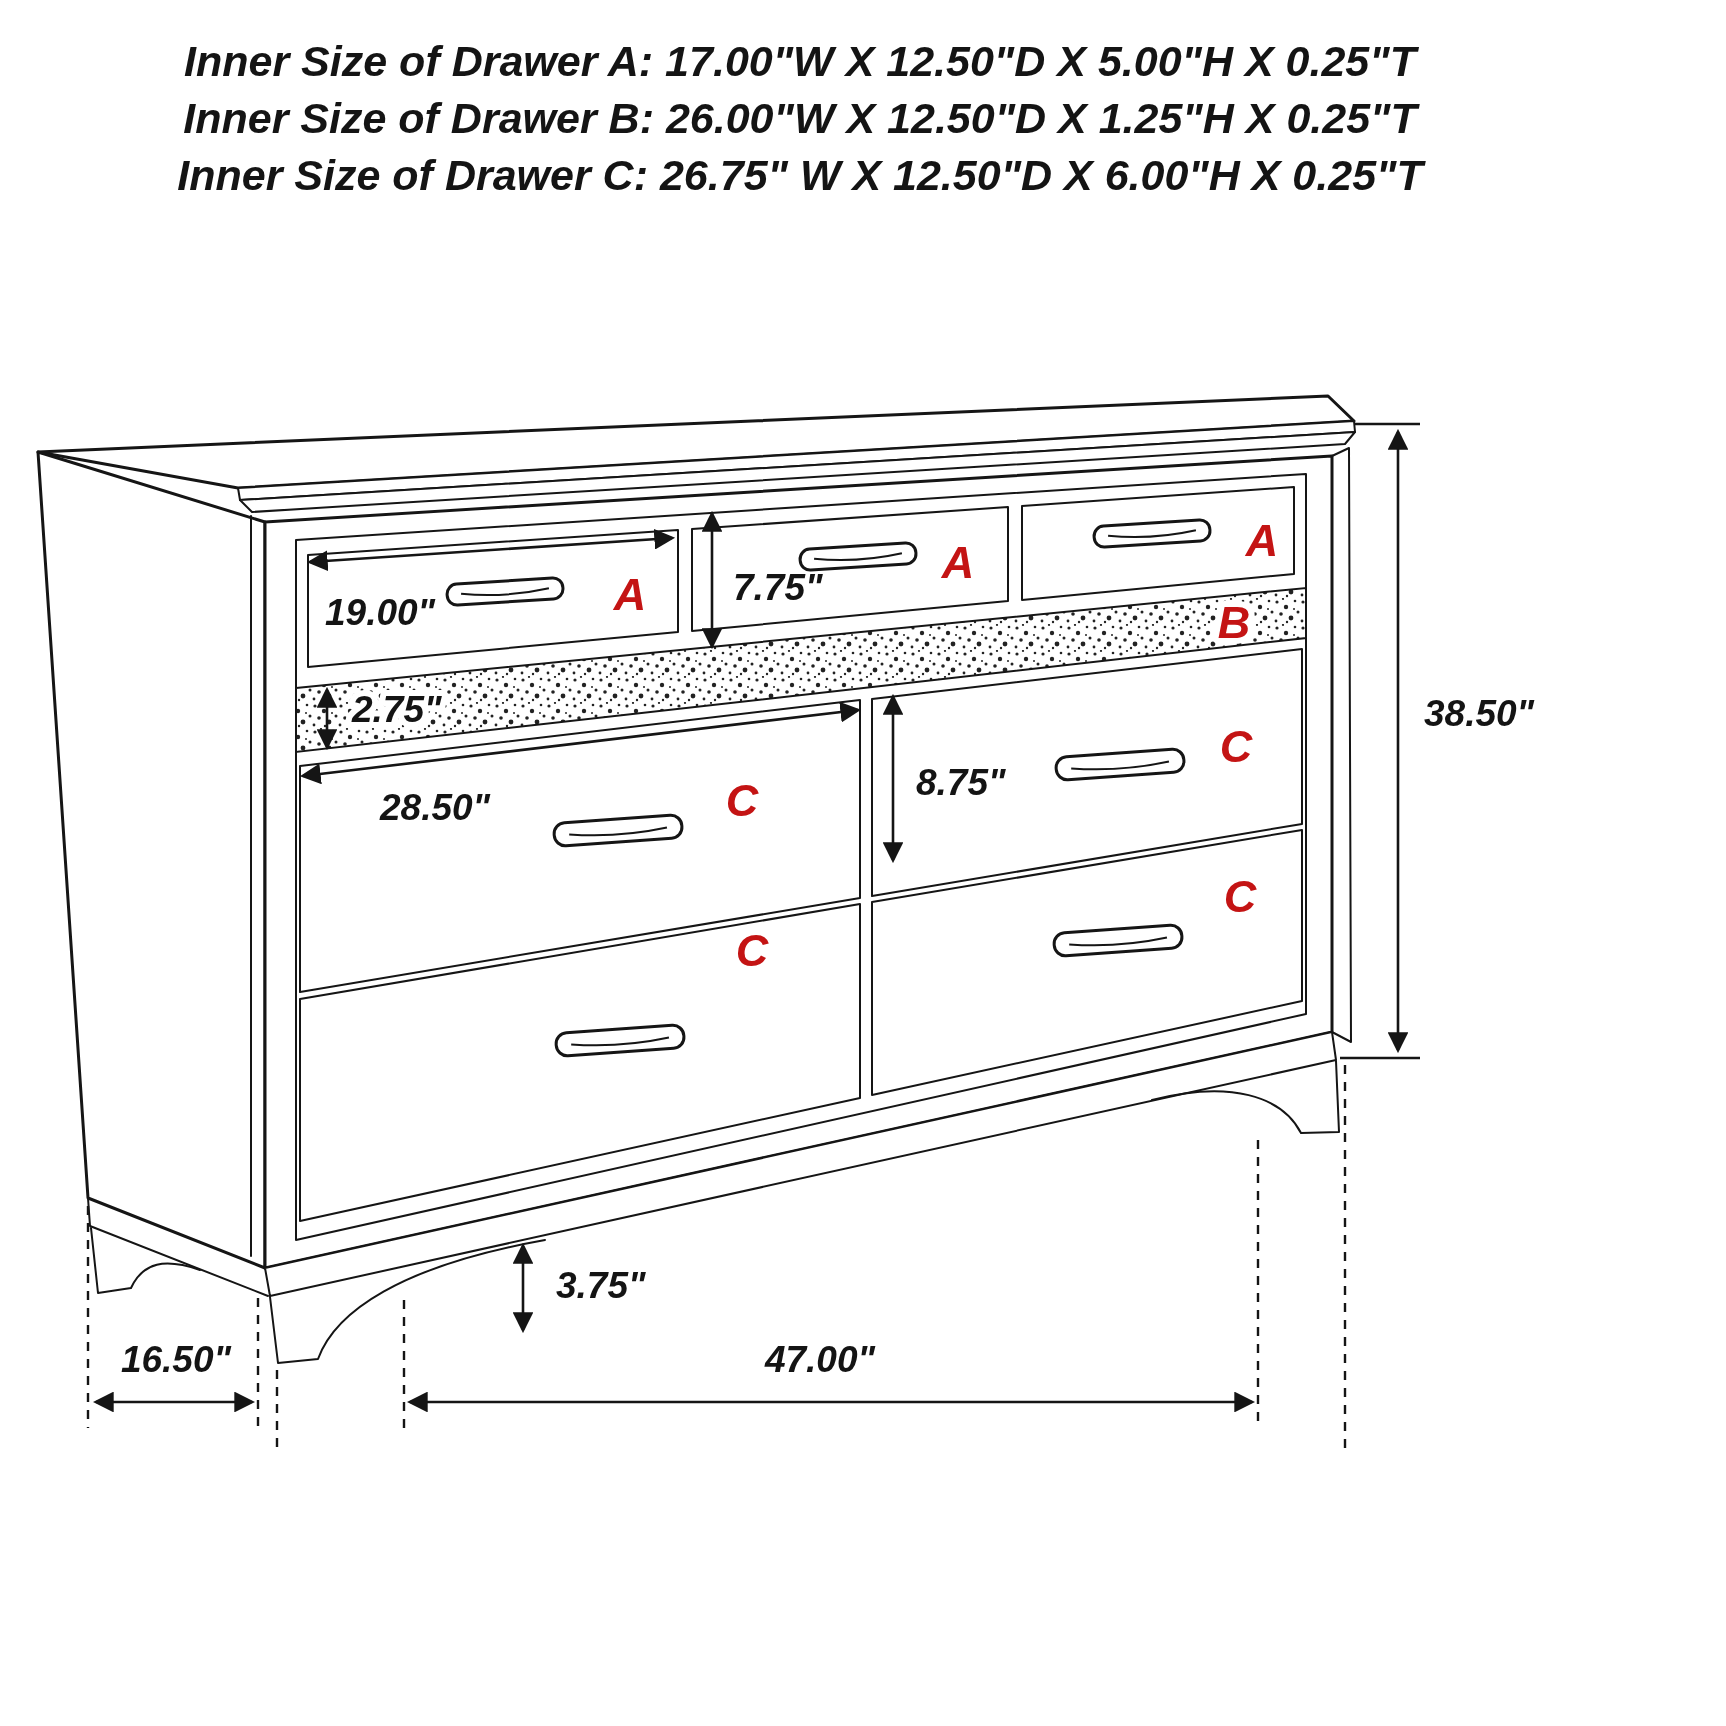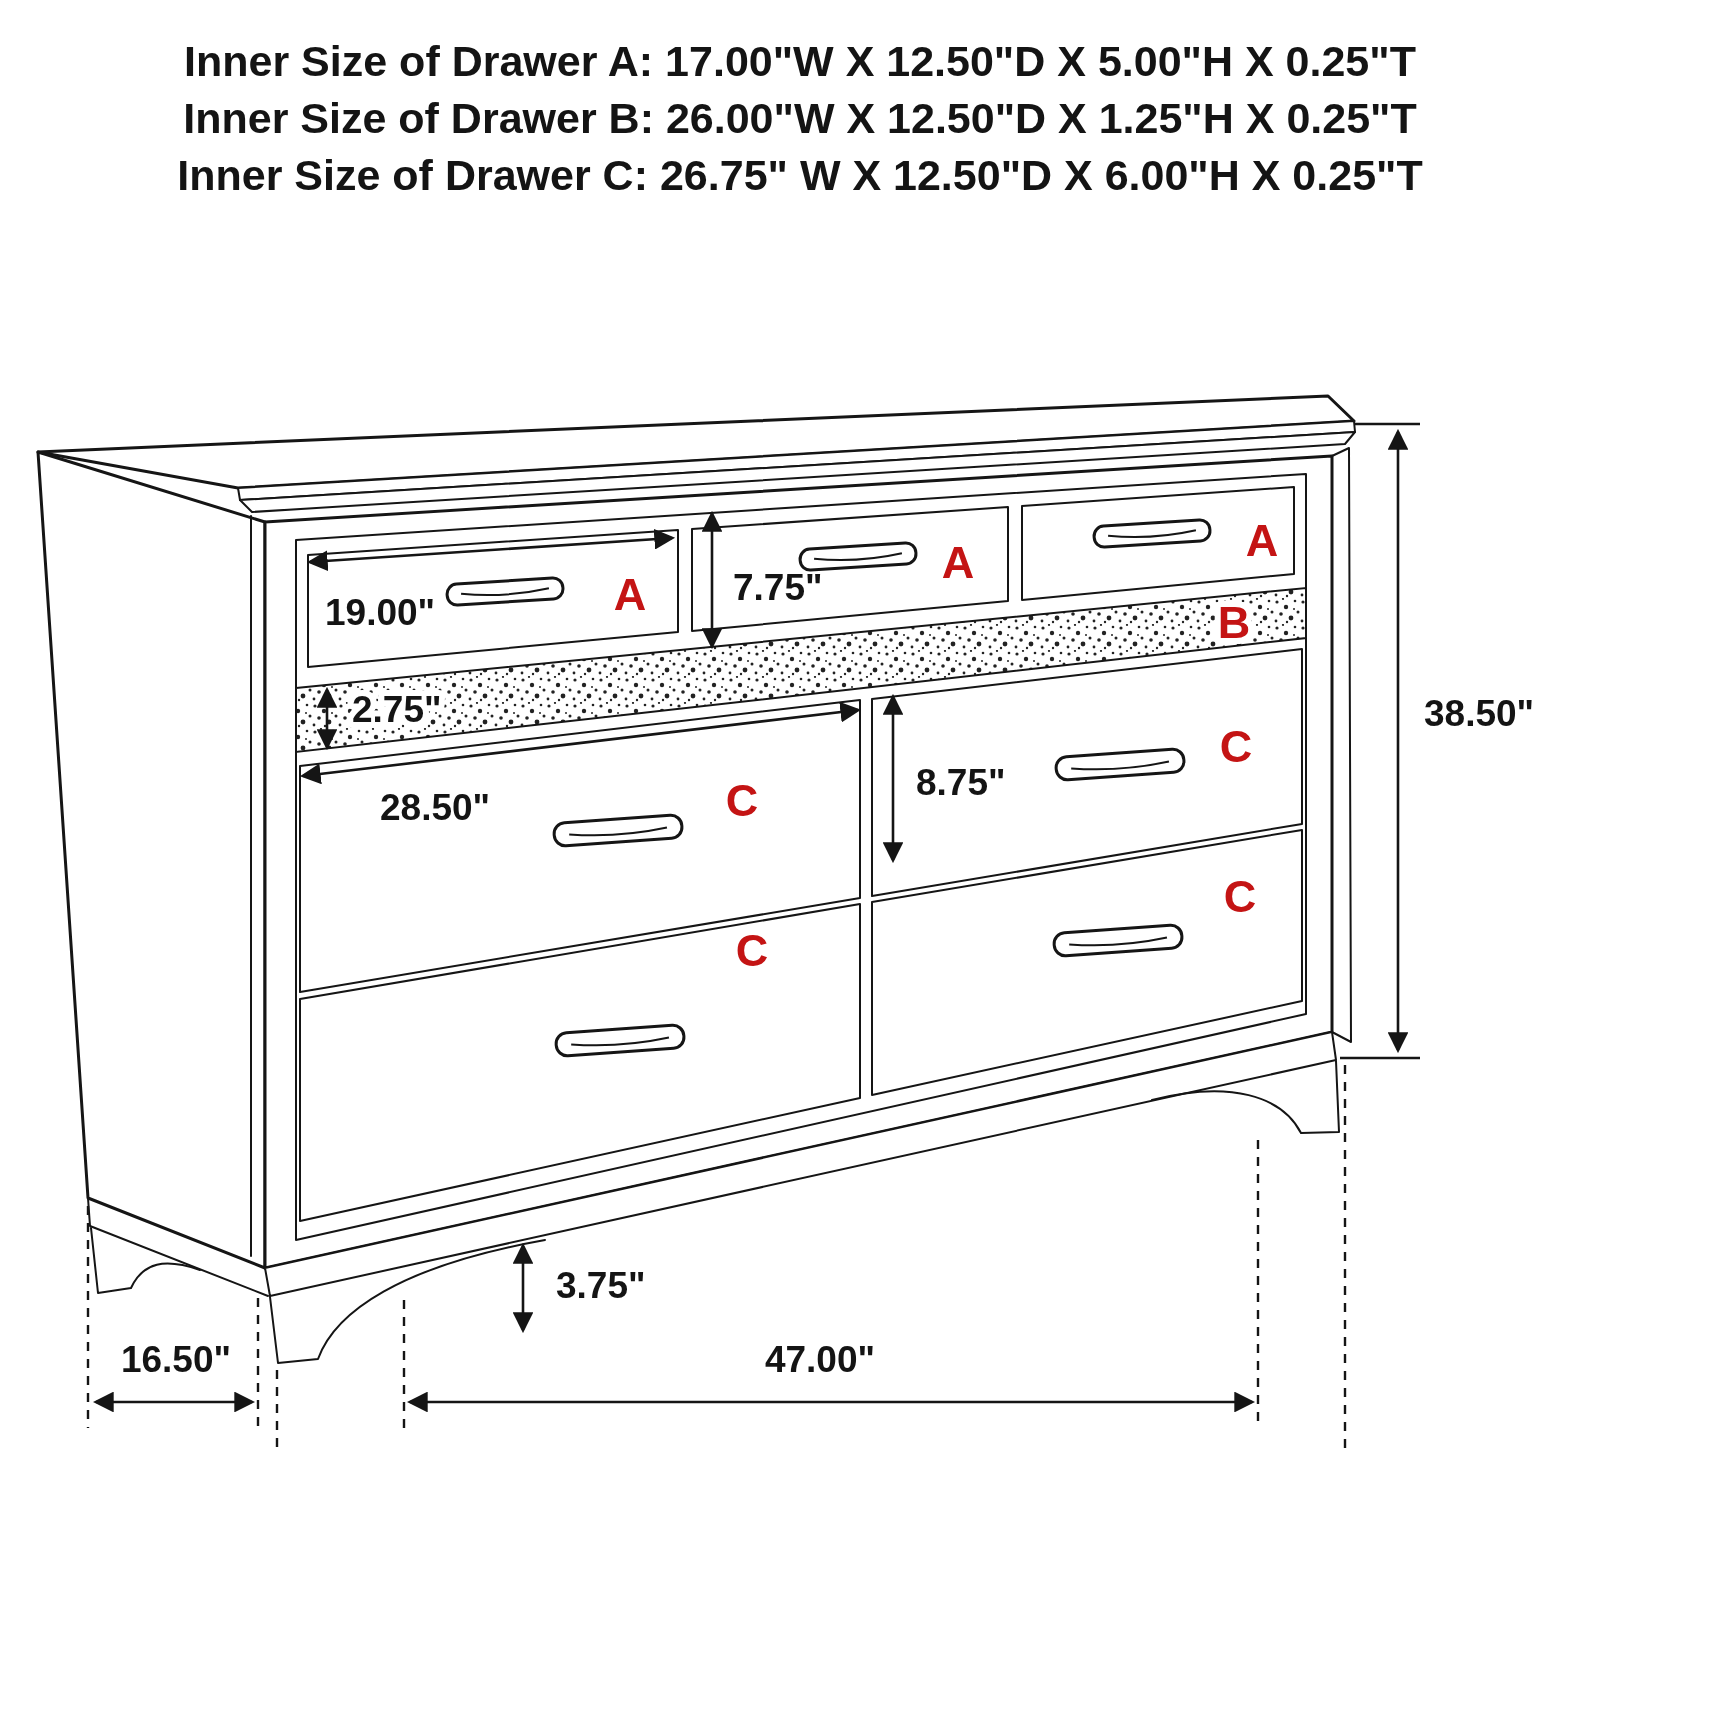--- a/index.html
+++ b/index.html
@@ -1,16 +1,16 @@
 <!DOCTYPE html>
 <html><head>
 <meta charset="utf-8">
 <style>
   html,body{margin:0;padding:0;background:#ffffff;}
-  .page{width:1726px;height:1448px;position:relative;background:#ffffff;overflow:hidden;}
+  .page{width:1726px;height:1448px;position:relative;background:#ffffff;overflow:hidden;font-style:italic;}
   svg{display:block;}
   text{font-family:"Liberation Sans", sans-serif;}
   .hdr{font-size:43px;font-weight:bold;fill:#141414;}
   .dim{font-size:37px;font-weight:bold;fill:#141414;}
   .redlbl{font-size:45px;font-weight:bold;fill:#c41414;}
   .halo{paint-order:stroke;stroke:#ffffff;stroke-width:12px;stroke-linejoin:round;}
   .ln{stroke:#151515;stroke-width:3;fill:none;stroke-linejoin:round;stroke-linecap:round;}
   .ln2{stroke:#151515;stroke-width:2;fill:none;stroke-linejoin:round;stroke-linecap:round;}
   .fillw{fill:#ffffff;}
   .dimln{stroke:#151515;stroke-width:2.6;fill:none;}

